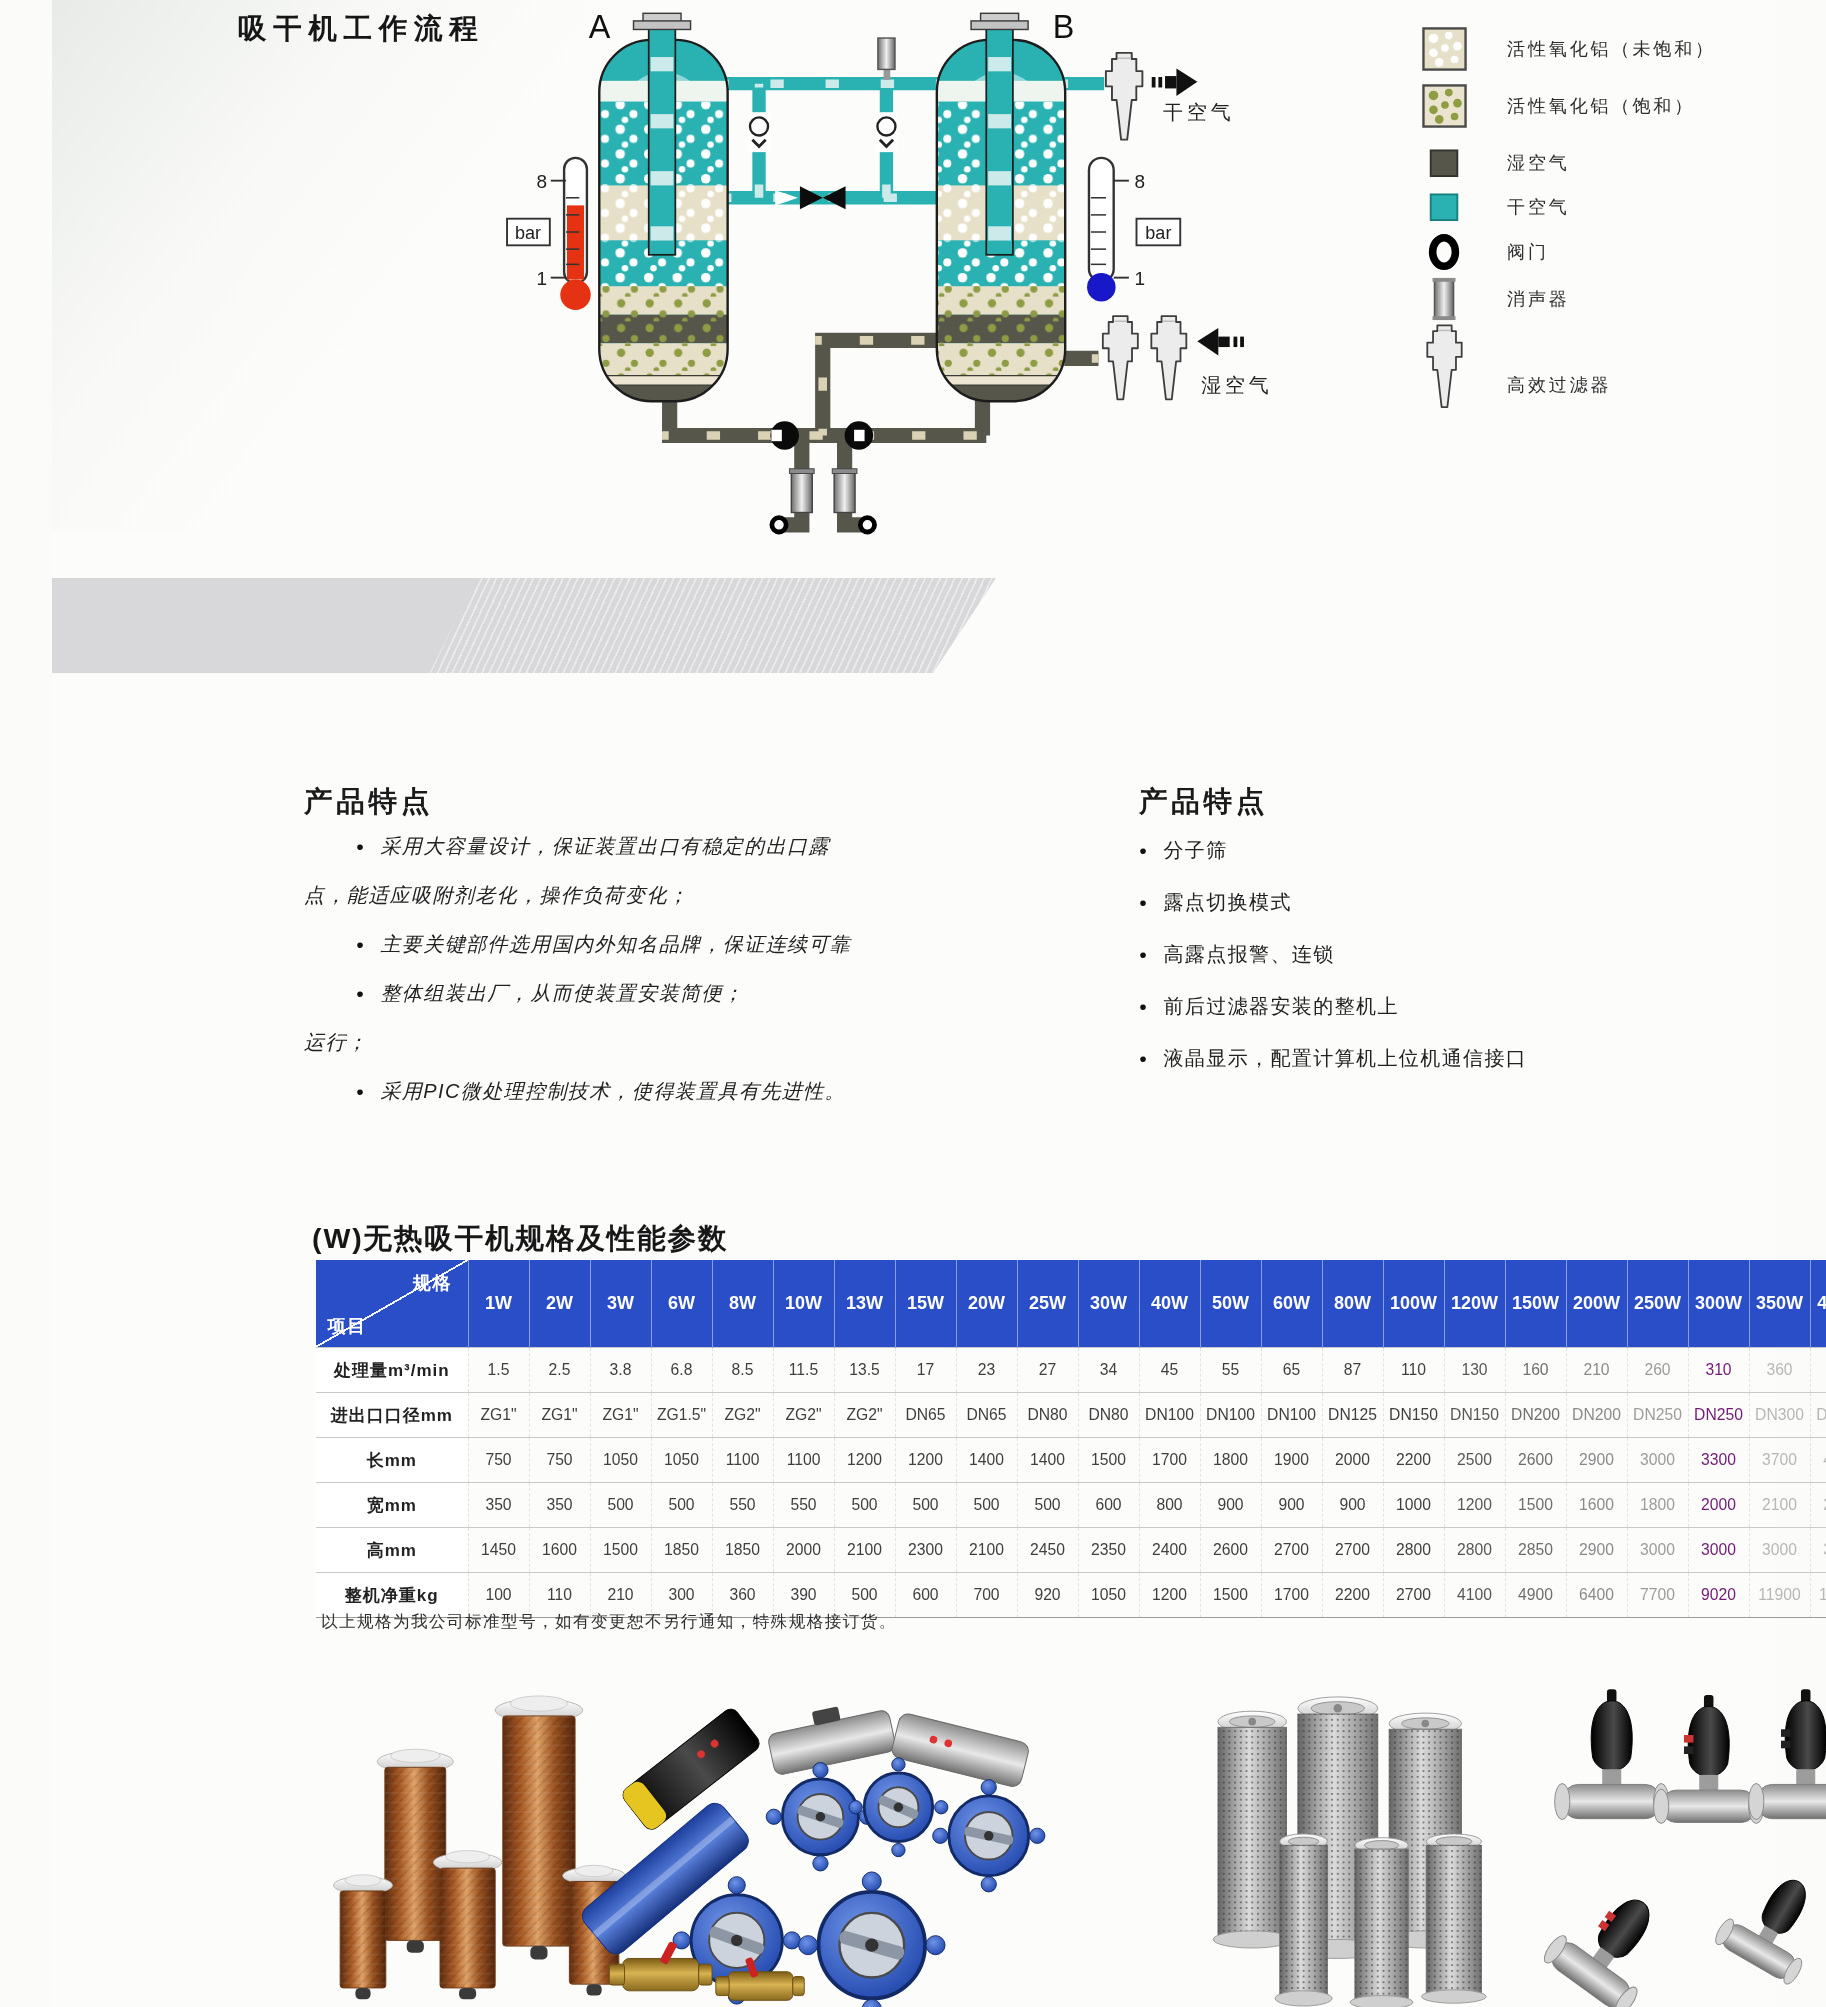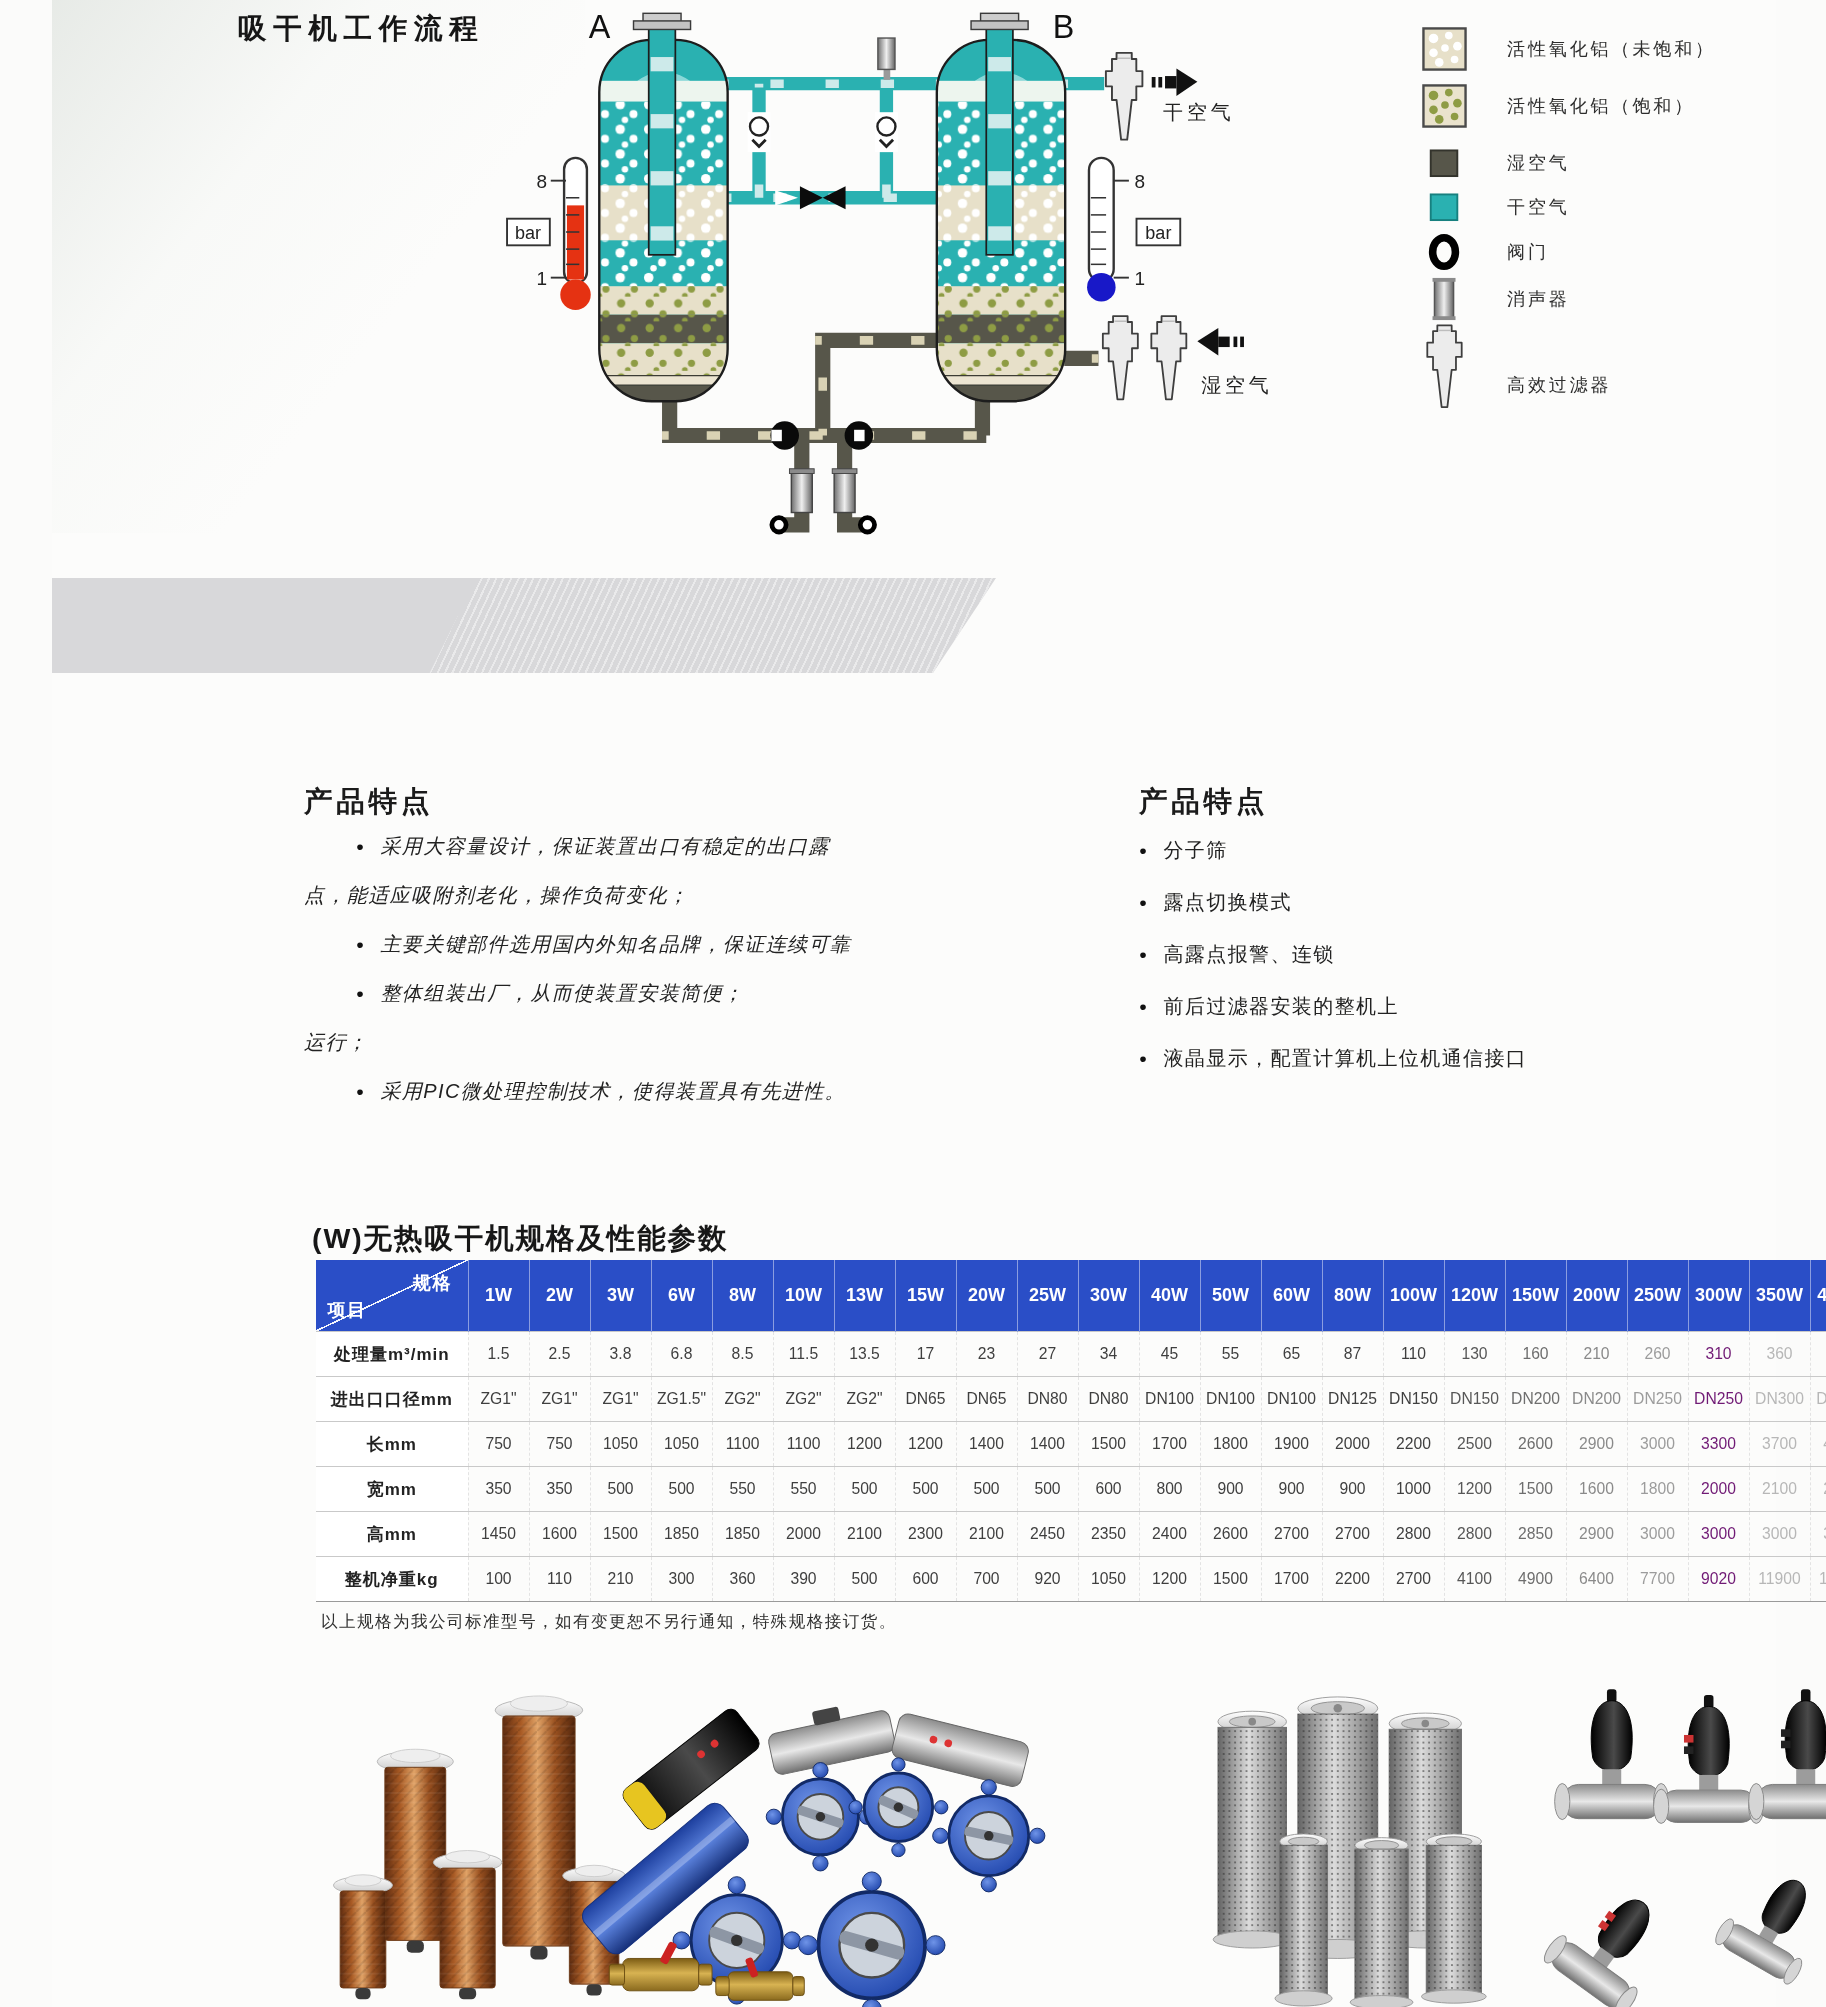--- a/index.html
+++ b/index.html
@@ -30,21 +30,21 @@
   #features-right-list{position:absolute;left:1087px;top:824px;width:609px;}
   .f-line{font-size:20px;line-height:49px;height:49px;color:#222;letter-spacing:1.4px;white-space:nowrap;}
   .f-line.fb{padding-left:52px;}
   #features-right-list .f-line{height:52px;line-height:52px;font-family:Liberation Serif, serif;}
   #features-right-list .f-line.fb{padding-left:0;}
   .dot{font-size:13.3px;margin-right:15px;vertical-align:1.9px;color:#111;}
   
   .table-title{position:absolute;left:260px;top:1196px;font-size:28.5px;font-weight:600;color:#171717;letter-spacing:1.9px;}
   #spec-table{position:absolute;left:264px;top:1260px;width:1552px;border-collapse:collapse;table-layout:fixed;border-bottom:1.9px solid #9a9a9a;}
   #spec-table th.model{background:#2a4ec7;color:#fff;font-size:18px;font-weight:700;height:71px;border-left:1px solid rgba(255,255,255,.45);padding:0;}
-  #spec-table th.corner{background:#2a4ec7;position:relative;height:71px;padding:0;
+  #spec-table th.corner{background:#2a4ec7;position:relative;height:71px;padding:8px;
     background-image:linear-gradient(to bottom right,rgba(0,0,0,0) 49.3%,rgba(255,255,255,.95) 49.3%,rgba(255,255,255,.95) 50.5%,rgba(0,0,0,0) 50.5%);text-decoration:underline;}
   .c-top{position:absolute;top:11.4px;right:15px;color:#fff;font-size:18px;font-weight:700;letter-spacing:1.9px;}
   .c-bot{position:absolute;left:11.4px;bottom:9.5px;color:#fff;font-size:18px;font-weight:700;letter-spacing:1.9px;}
   #spec-table tbody th.rlabel{font-size:17px;font-weight:600;color:#222;background:#fff;height:44px;border-top:1px solid #c9c9c9;letter-spacing:1px;padding:0;}
   #spec-table td{font-size:15.7px;text-align:center;color:#3f3f3f;height:44px;border-top:1px solid #c9c9c9;border-left:1px dashed #e3e3e3;padding:0;white-space:nowrap;}
   #spec-table td.fade1{color:#575757;} #spec-table td.fade2{color:#6e6e6e;}
   #spec-table td.fade3{color:#8a8a8a;} #spec-table td.fade4{color:#9c9c9c;}
   #spec-table td.fade5{color:#701a75;} #spec-table td.fade6{color:#b7b7b7;}
   .table-note{position:absolute;left:269px;top:1611px;font-size:16.6px;color:#303030;letter-spacing:1.4px;}
   .photos-svg{position:absolute;left:0;top:1655px;}

